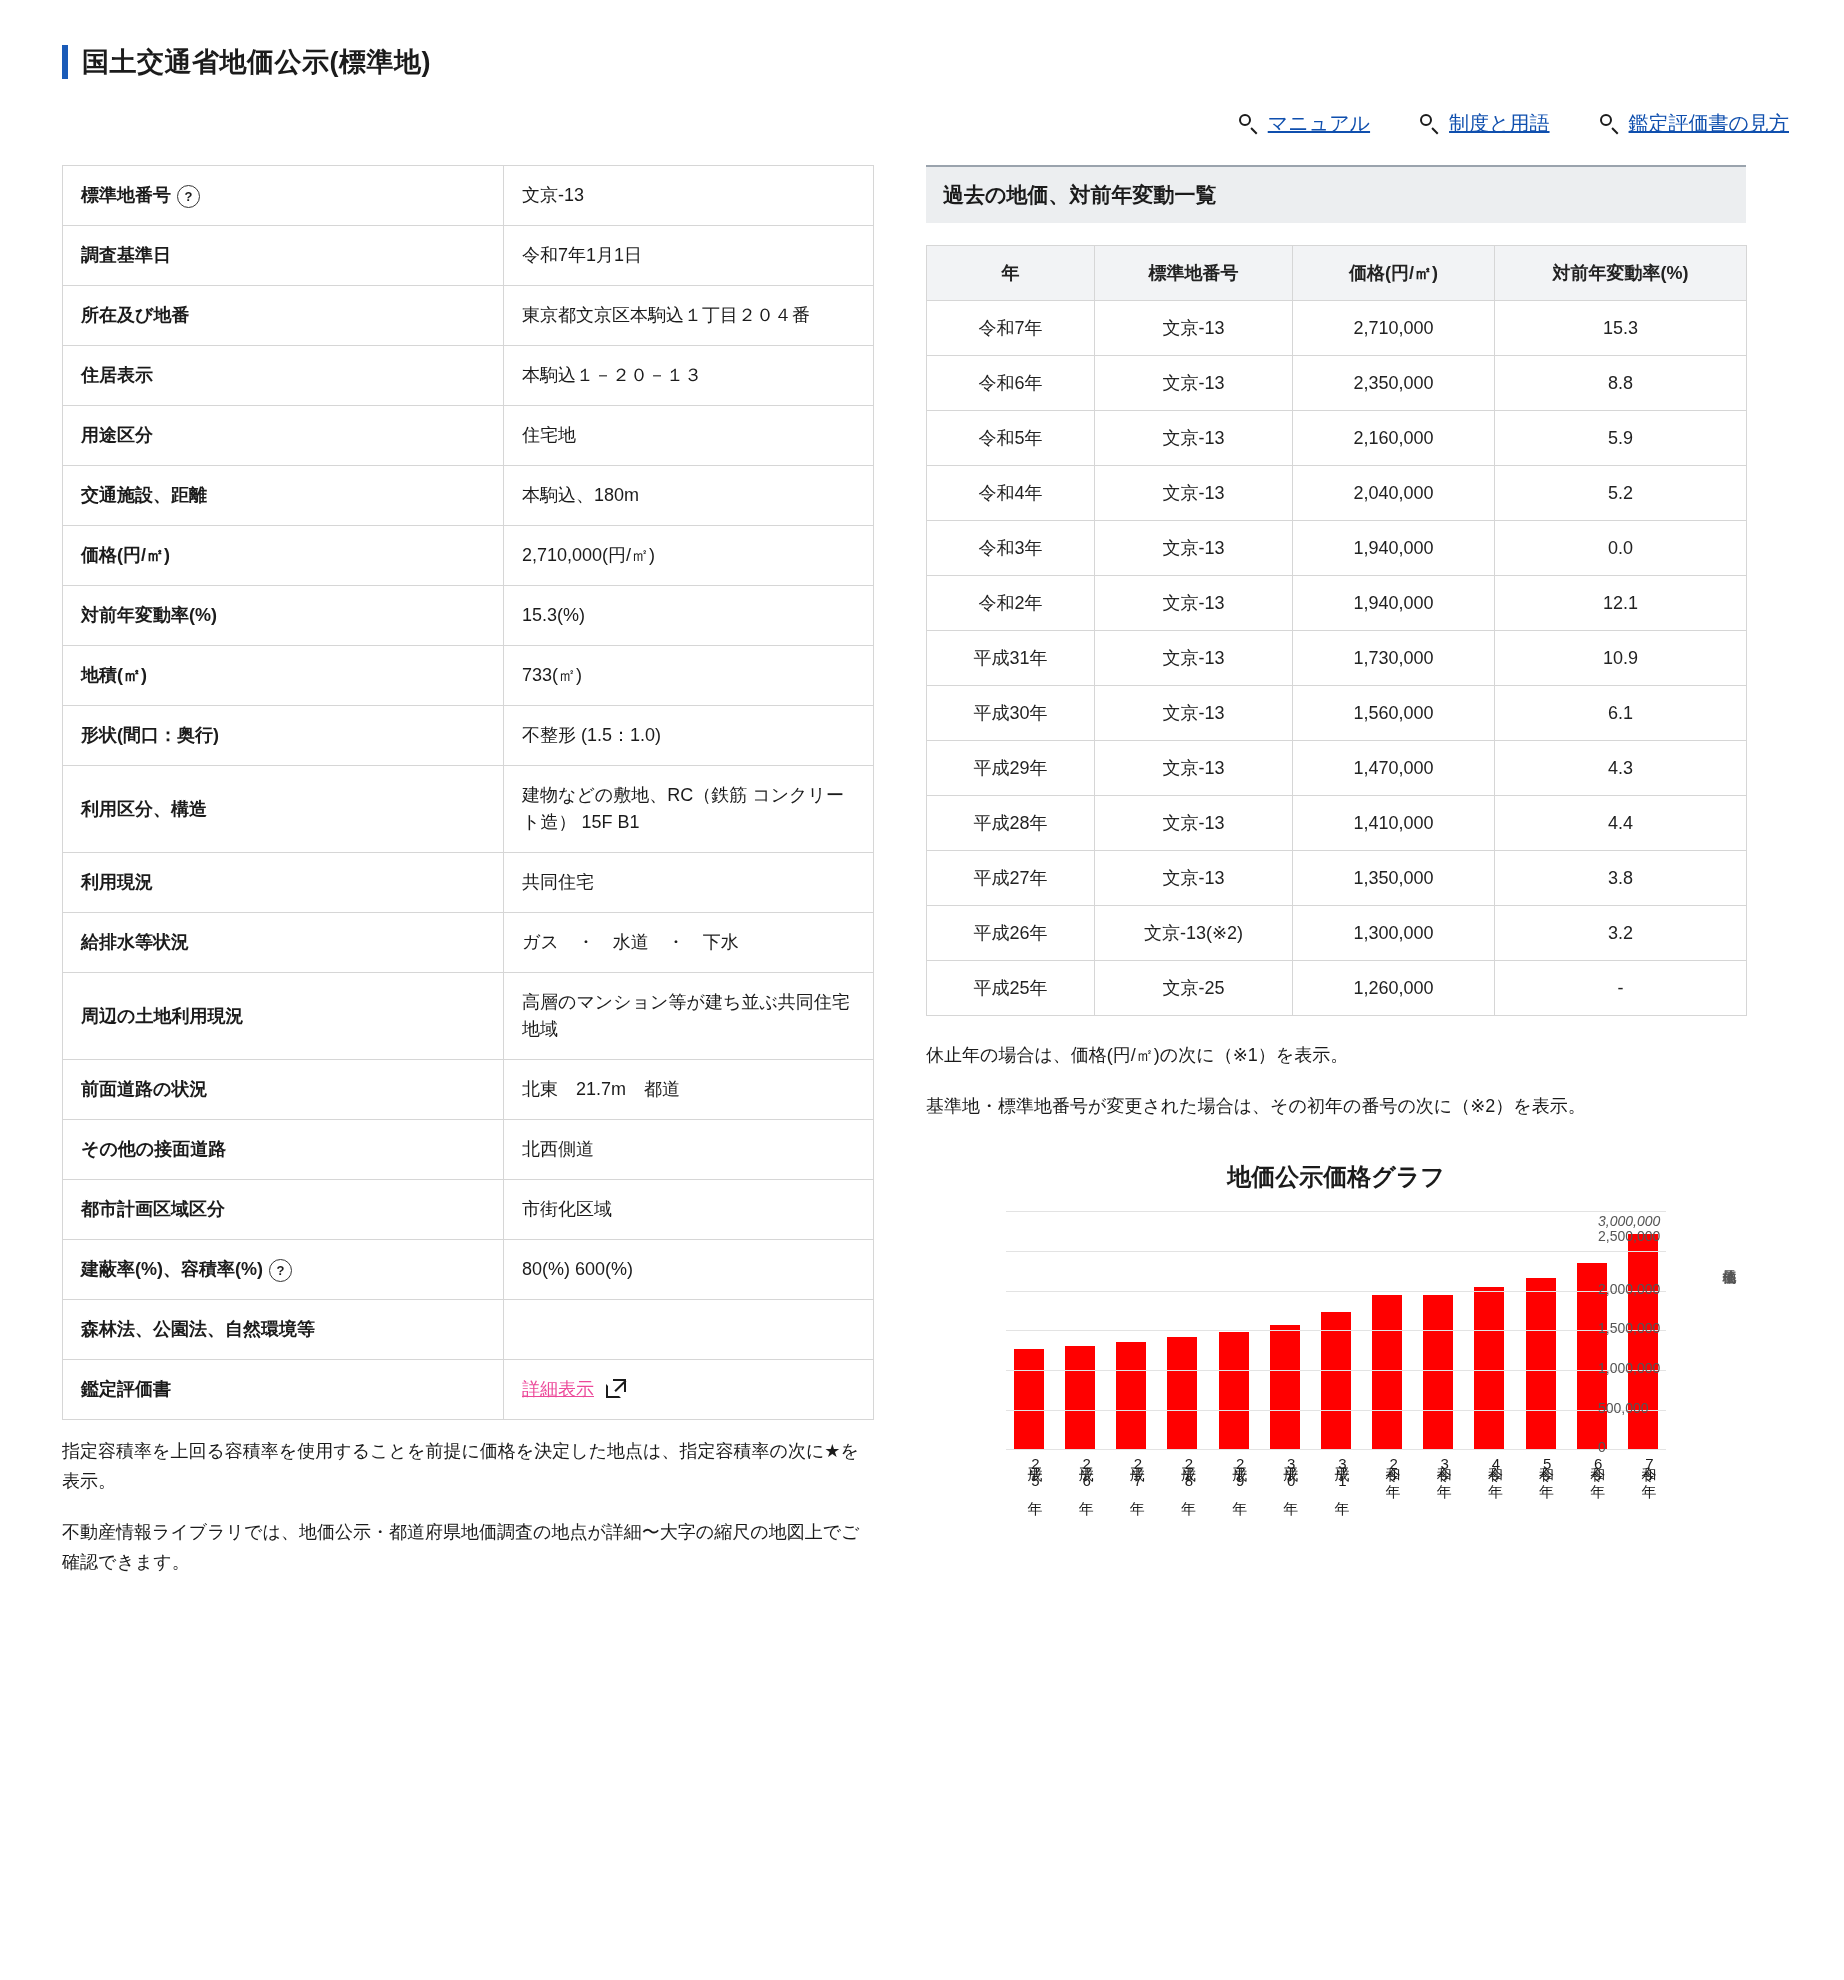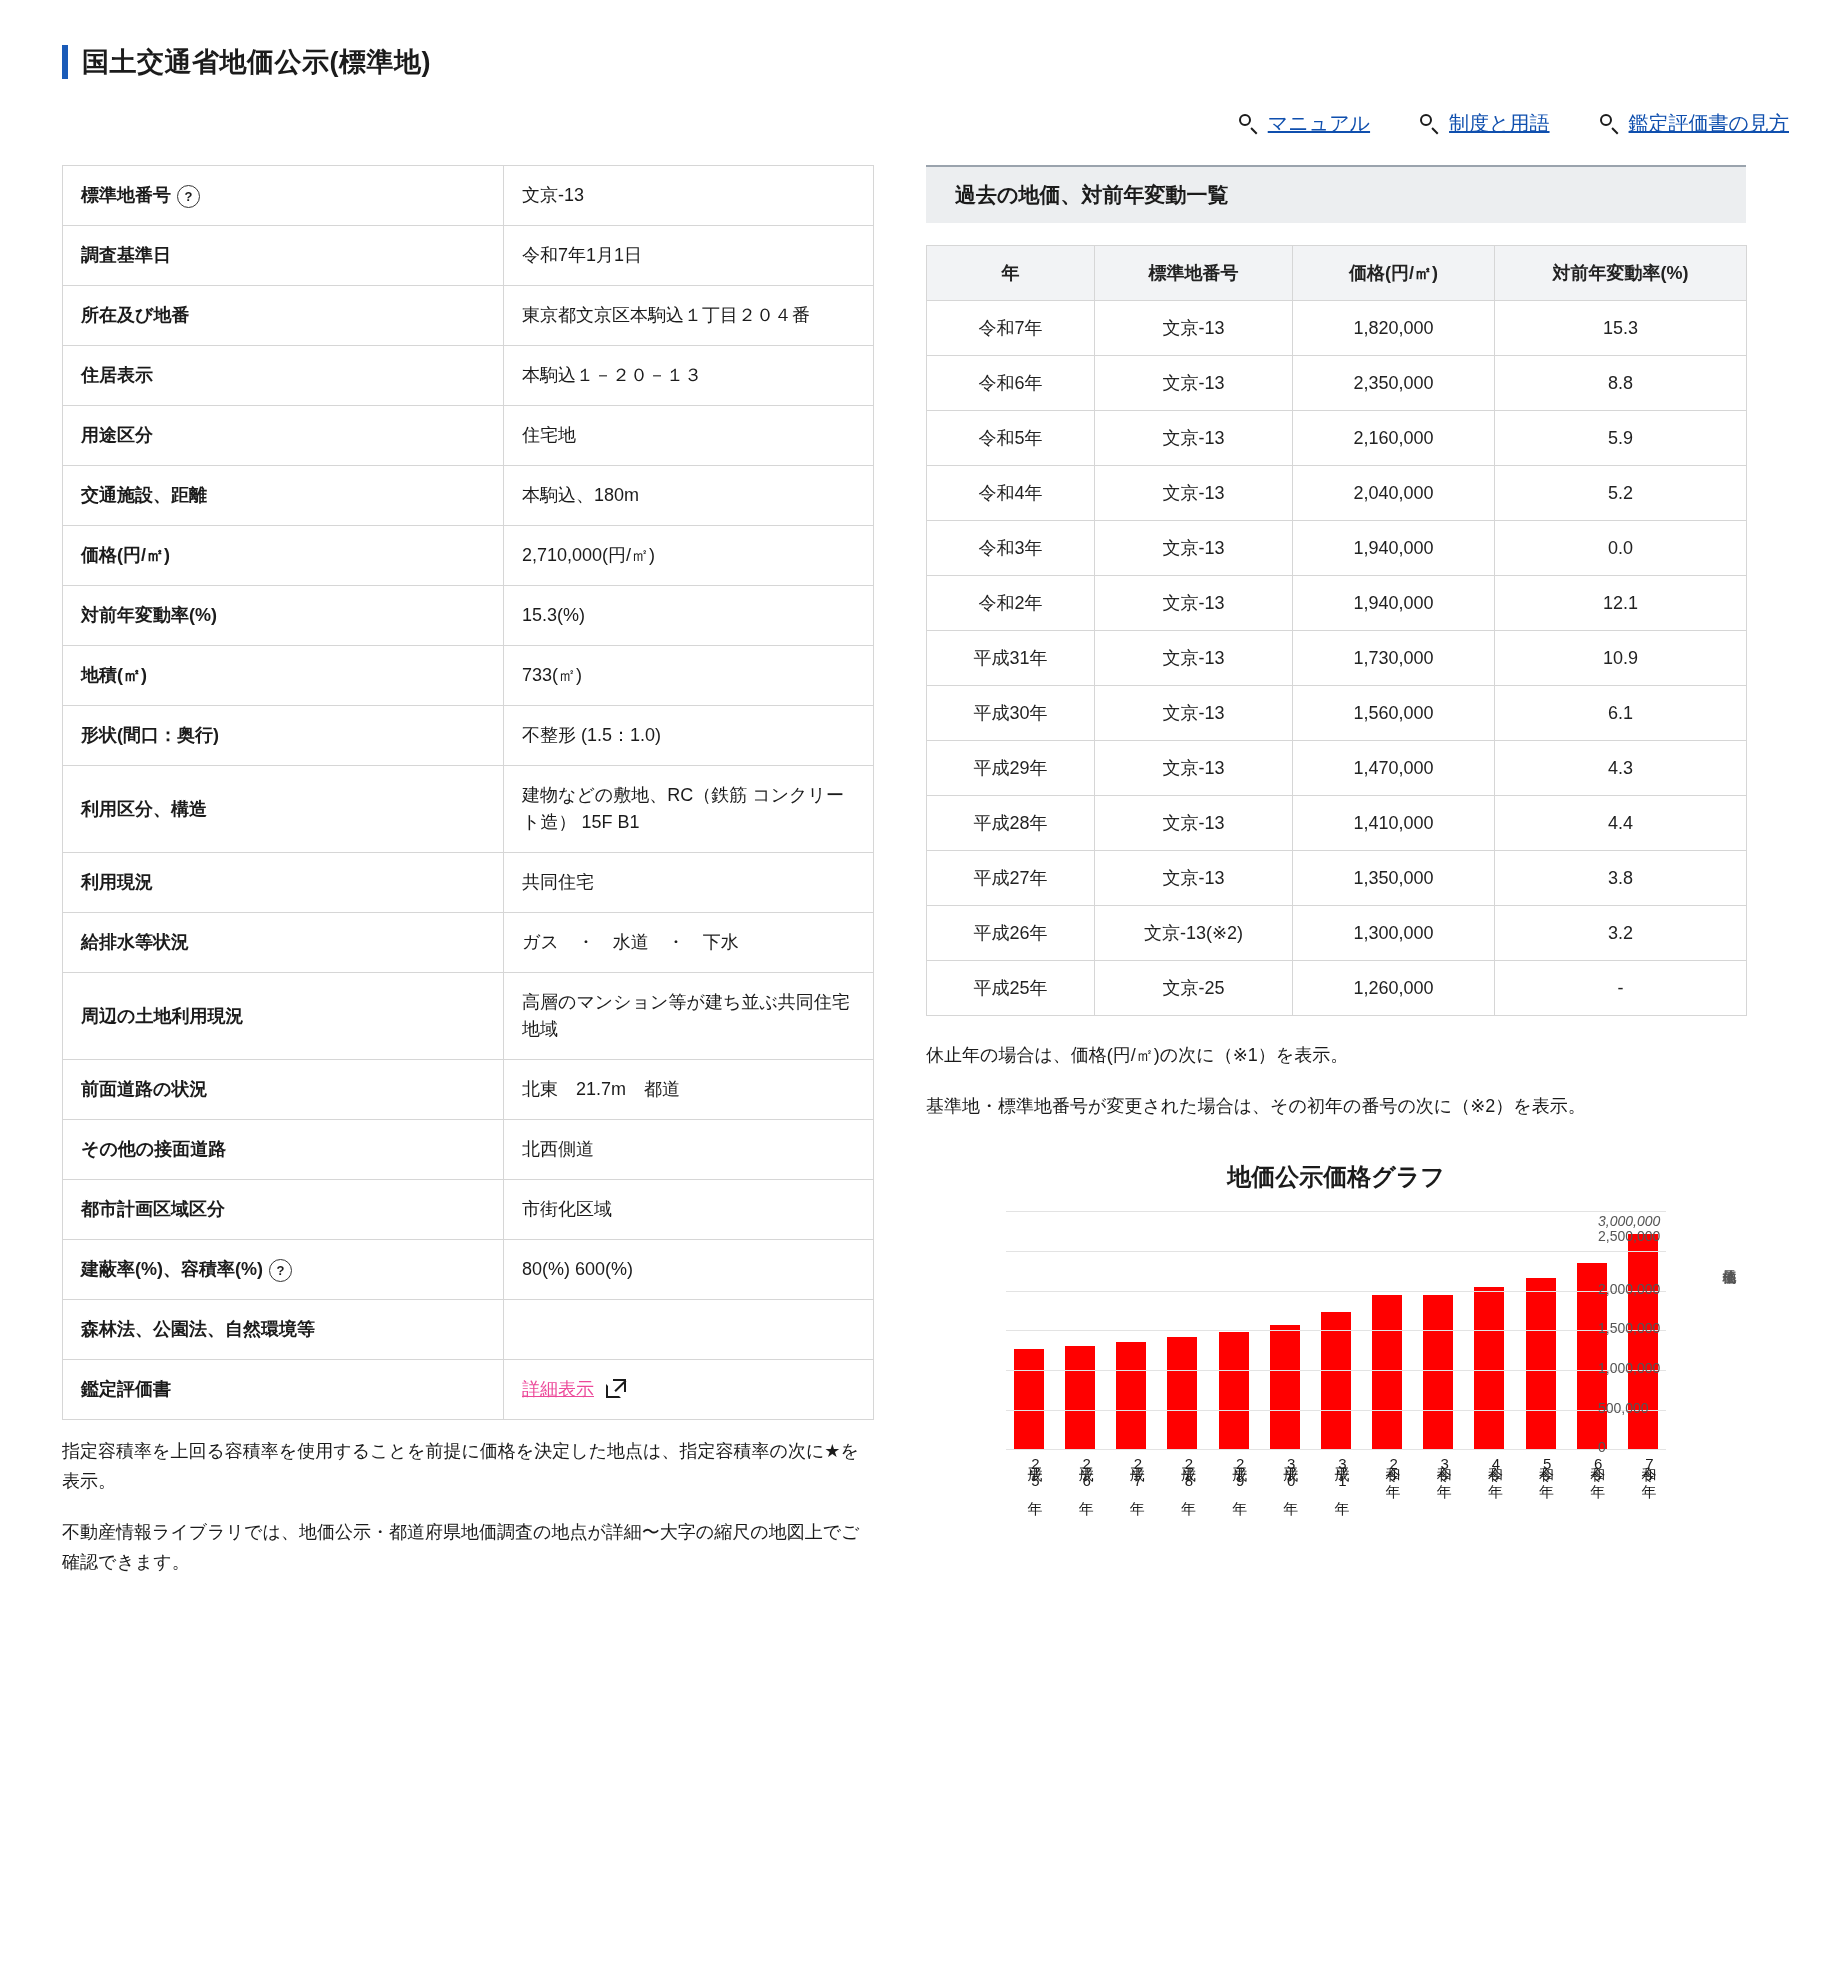--- a/index.html
+++ b/index.html
@@ -182,21 +182,21 @@
     color: #1b1b1b;
   }
   .notes p { margin: 0 0 22px 0; }
 
   
   .section-head {
     background: #eceef0;
     border-top: 2px solid #9aa3ad;
     font-size: 21px;
     font-weight: bold;
-    padding: 14px 29px;
+    padding: 14px 17px;
     color: #1b1b1b;
   }
   table.history {
     border-collapse: collapse;
     width: 100%;
     margin-top: 22px;
     table-layout: fixed;
   }
   table.history th, table.history td {
     border: 1px solid #d6d6d6;
@@ -440,21 +440,21 @@
             <th>年</th>
             <th>標準地番号</th>
             <th>価格(円/㎡)</th>
             <th>対前年変動率(%)</th>
           </tr>
         </thead>
         <tbody>
           <tr>
               <td>令和7年</td>
               <td>文京-13</td>
-              <td>1,820,000</td>
+              <td>2,710,000</td>
               <td>15.3</td>
             </tr>
           <tr>
               <td>令和6年</td>
               <td>文京-13</td>
               <td>2,350,000</td>
               <td>8.8</td>
             </tr>
           <tr>
               <td>令和5年</td>

